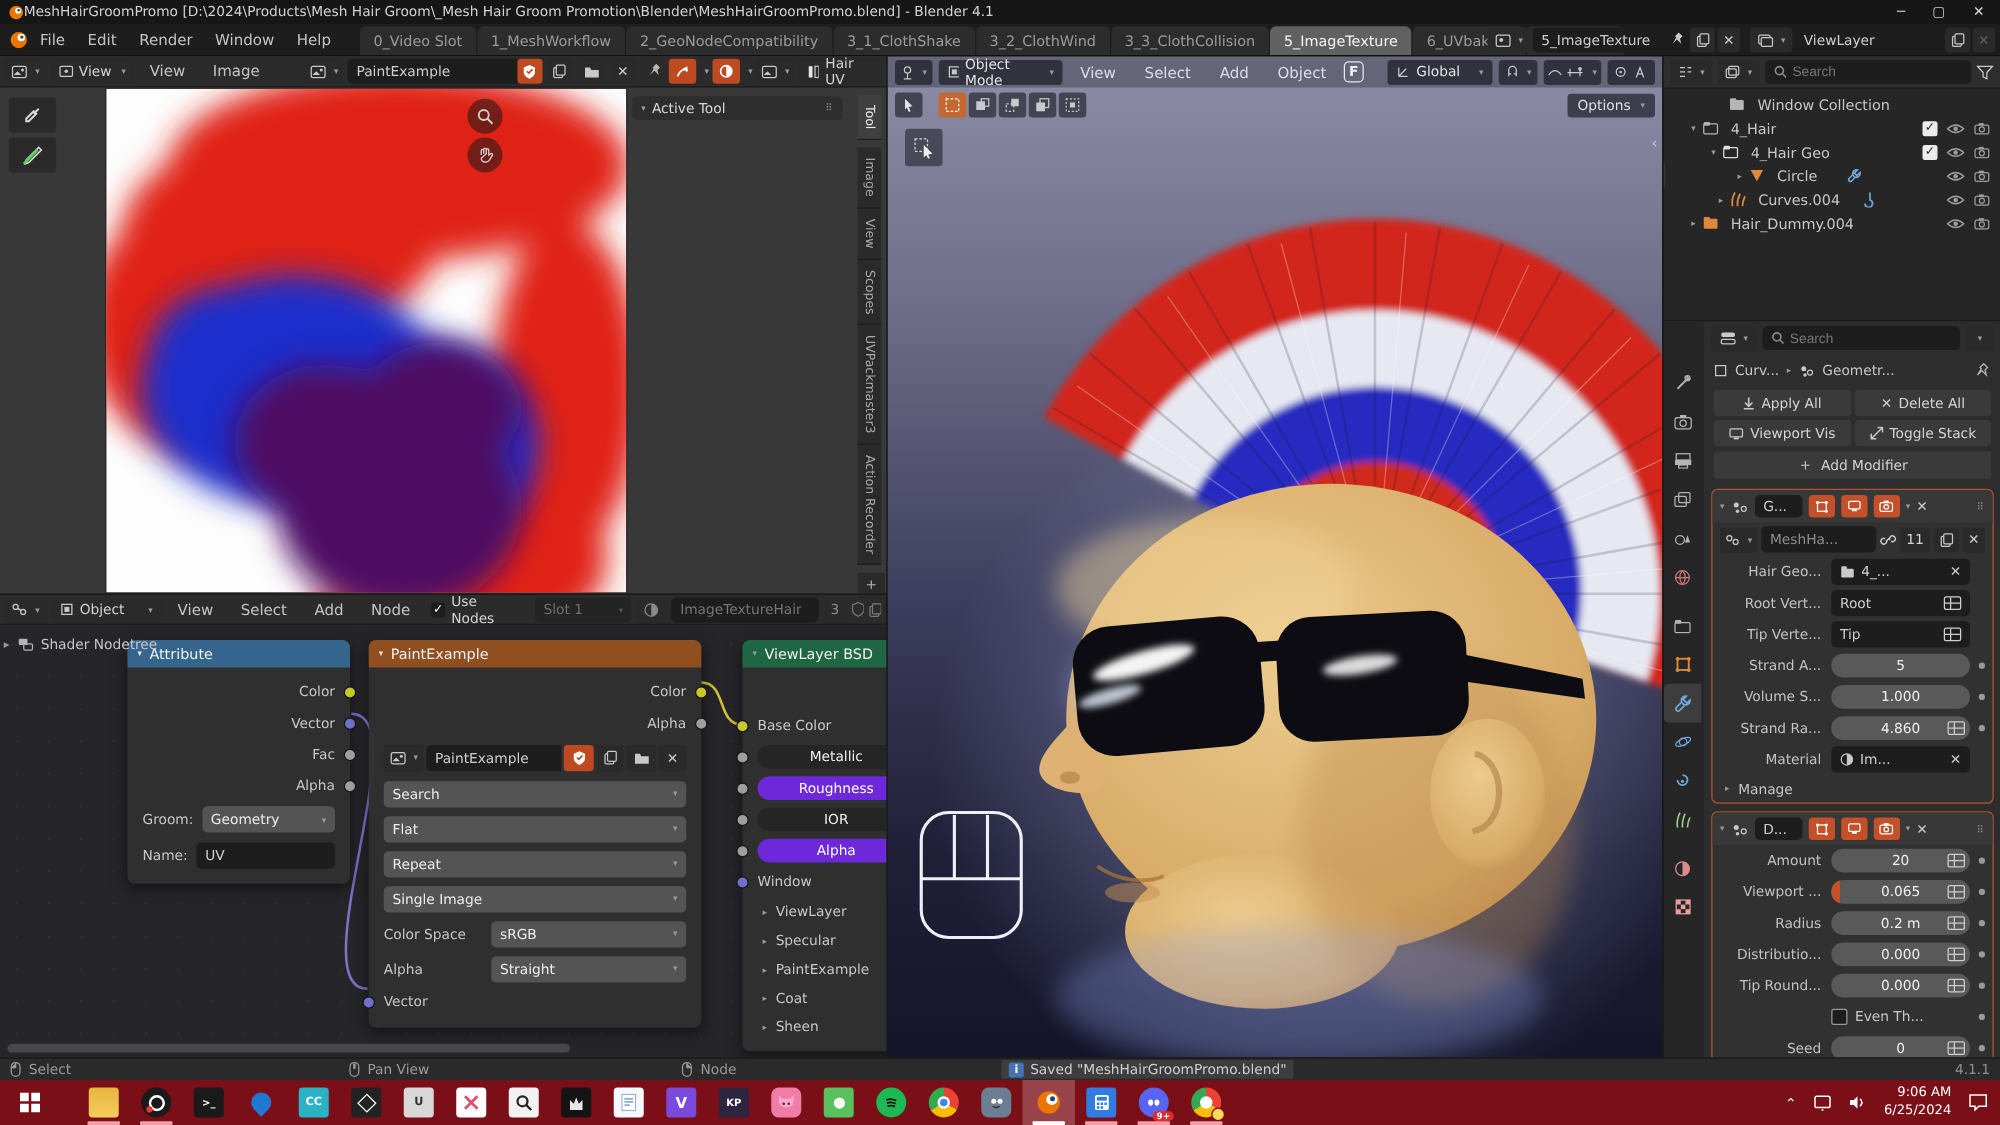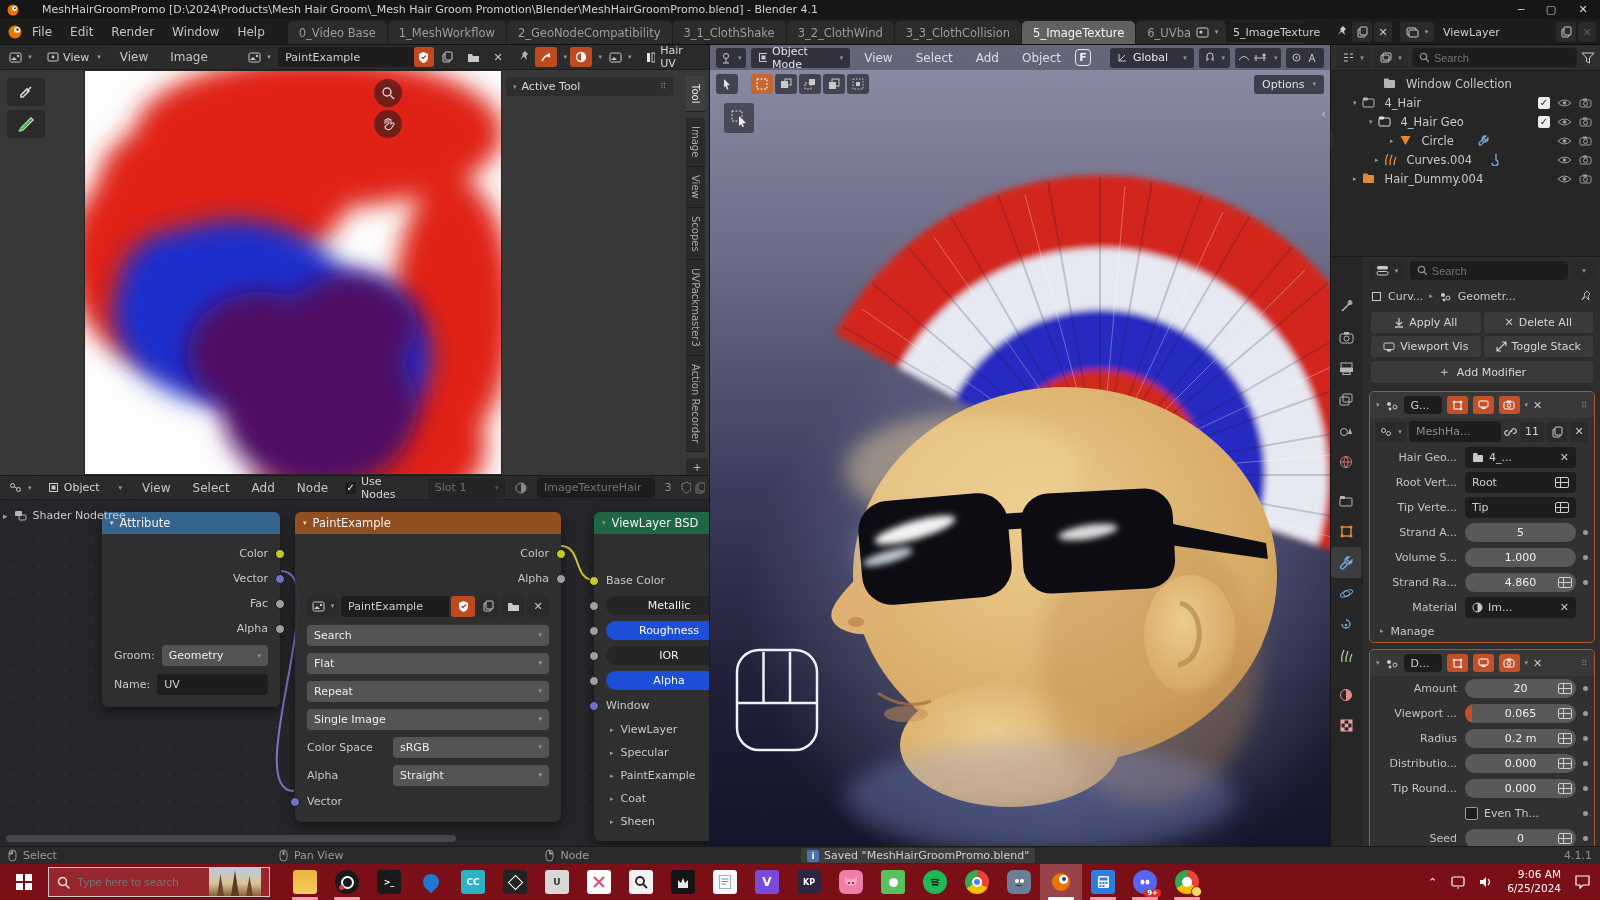--- a/index.html
+++ b/index.html
@@ -8,21 +8,21 @@
     -webkit-font-smoothing:antialiased}
   .r{position:absolute}
   .f{display:flex;align-items:center}
   .tx{white-space:nowrap;overflow:hidden;text-overflow:ellipsis}
   .chev{font-size:7px;color:#9a9a9a;margin-left:4px}
   .menu{padding:0 9px;color:#c5c5c5;font-size:12px;cursor:default}
   .btn{background:#2a2a2a;border-radius:3px;display:flex;align-items:center;justify-content:center;color:#d5d5d5}
   .dd{background:#545454;border-radius:4px;display:flex;align-items:center;color:#ededed;padding:0 7px;height:21px}
   .fld{background:#1d1d1d;border-radius:4px;display:flex;align-items:center;color:#cfcfcf;padding:0 7px;height:21px}
   .pill{background:#595959;border-radius:10px;height:19px;display:flex;align-items:center;justify-content:center;color:#f0f0f0}
-  .pill.orange{background:#1d4ed8;color:#fff}
+  .pill.orange{background:#6d28d9;color:#fff}
   .sock{width:10px;height:10px;border-radius:50%;border:1px solid #161616;position:absolute}
   .s-yel{background:#c7c729}.s-pur{background:#7070c8}.s-gry{background:#9e9e9e}
   .node{position:absolute;background:rgba(48,48,48,.96);border-radius:6px;box-shadow:0 4px 12px rgba(0,0,0,.5);z-index:2}
   .nhead{height:22px;border-radius:6px 6px 0 0;display:flex;align-items:center;padding:0 8px;color:#f0f0f0;font-size:11.5px;gap:6px}
   .nrow{height:25px;display:flex;align-items:center;position:relative;padding:0 12px}
   .vtab{writing-mode:vertical-rl;background:#2a2a2a;color:#ababab;font-size:10px;
     border-radius:0 0 0 0;padding:8px 4px;text-align:center;border-bottom:1px solid #1c1c1c}
   .vtab.active{background:#404040;color:#e8e8e8}
   .tick{width:12px;height:12px;background:#ececec;border-radius:2px;color:#222;font-size:10px;
     display:flex;align-items:center;justify-content:center;font-weight:bold}
@@ -44,21 +44,21 @@
 </style>
 </head>
 <body>
 
 <div class="r f" style="left:0;top:0;width:1600px;height:19px;background:#161616;padding-left:6px">
   <svg width="13" height="13">
       <circle cx="7" cy="7" r="5.5" fill="#ea7600"></circle>
       <circle cx="8.5" cy="5.5" r="2.4" fill="#fff"></circle>
       <circle cx="8.9" cy="5.2" r="1" fill="#1c486d"></circle>
     </svg>
-  <span class="tx" style="margin-left:23px;font-size:11px;color:#d2d2d2;max-width:1300px">MeshHairGroomPromo [D:\2024\Products\Mesh Hair Groom\_Mesh Hair Groom Promotion\Blender\MeshHairGroomPromo.blend] - Blender 4.1</span>
+  <span class="tx" style="margin-left:0;font-size:11px;color:#d2d2d2;max-width:1300px">MeshHairGroomPromo [D:\2024\Products\Mesh Hair Groom\_Mesh Hair Groom Promotion\Blender\MeshHairGroomPromo.blend] - Blender 4.1</span>
   <div class="f" style="margin-left:auto;height:100%">
     <div class="f" style="width:30px;height:100%;justify-content:center;color:#ccc">─</div>
     <div class="f" style="width:30px;height:100%;justify-content:center;color:#ccc">▢</div>
     <div class="f" style="width:34px;height:100%;justify-content:center;color:#ddd">✕</div>
   </div>
 </div>
 
 <div class="r" style="left:0;top:19px;width:1600px;height:26px;background:#1d1d1d;border-bottom:1px solid #101010">
   <div class="f" style="height:100%;padding-left:6px">
     <svg width="17" height="15">
@@ -67,21 +67,21 @@
         <circle cx="11.5" cy="5.6" r="1.3" fill="#1c486d"></circle>
       </svg>
     <span class="menu">File</span>
     <span class="menu">Edit</span>
     <span class="menu">Render</span>
     <span class="menu">Window</span>
     <span class="menu">Help</span>
 
     <div class="f" style="margin-left:14px;height:100%;align-items:flex-end">
       <div class="f" style="height:23px;padding:0 11px;background:#2c2c2c;border-radius:5px 5px 0 0;margin-right:1px;color:#9c9c9c;font-size:11.5px">
-          <span>0_Video Base</span>
+          <span>0_Video Slot</span>
         </div>
       <div class="f" style="height:23px;padding:0 11px;background:#2c2c2c;border-radius:5px 5px 0 0;margin-right:1px;color:#9c9c9c;font-size:11.5px">
           <span>1_MeshWorkflow</span>
         </div>
       <div class="f" style="height:23px;padding:0 11px;background:#2c2c2c;border-radius:5px 5px 0 0;margin-right:1px;color:#9c9c9c;font-size:11.5px">
           <span>2_GeoNodeCompatibility</span>
         </div>
       <div class="f" style="height:23px;padding:0 11px;background:#2c2c2c;border-radius:5px 5px 0 0;margin-right:1px;color:#9c9c9c;font-size:11.5px">
           <span>3_1_ClothShake</span>
         </div>
@@ -1326,32 +1326,20 @@
 
 <div class="f" style="position:absolute;left:0;top:864px;width:1600px;height:36px;background:#7a0f17">
   <div class="appwrap" style="width:48px">
     <svg width="16" height="16">
         <rect x="0" y="0" width="7" height="7" fill="#fff"></rect>
         <rect x="9" y="0" width="7" height="7" fill="#fff"></rect>
         <rect x="0" y="9" width="7" height="7" fill="#fff"></rect>
         <rect x="9" y="9" width="7" height="7" fill="#fff"></rect>
       </svg>
   </div>
-  <div class="f" style="width:222px;height:30px;background:#96262b;border:1px solid #c9c9c9;padding:0 8px;gap:7px">
-    <svg width="13" height="13">
-        <circle cx="5.5" cy="5.5" r="4" fill="none" stroke="#e8e8e8" stroke-width="1.4"></circle>
-        <line x1="8.5" y1="8.5" x2="12.5" y2="12.5" stroke="#e8e8e8" stroke-width="1.4"></line>
-      </svg>
-    <input style="background: none; border: none; color: rgb(240, 240, 240); width: 120px; font-size: 11.5px;" placeholder="Type here to search">
-    <div style="margin-left:auto;width:52px;height:28px;background:linear-gradient(180deg,#bccade 0%,#d8c49a 55%,#8a5f38 100%);position:relative;overflow:hidden">
-      <span style="position:absolute;left:8px;bottom:0;width:7px;height:22px;background:#6e4526;clip-path:polygon(50% 0,100% 100%,0 100%)"></span>
-      <span style="position:absolute;left:22px;bottom:0;width:8px;height:26px;background:#5e3a20;clip-path:polygon(50% 0,100% 100%,0 100%)"></span>
-      <span style="position:absolute;left:37px;bottom:0;width:7px;height:20px;background:#6e4526;clip-path:polygon(50% 0,100% 100%,0 100%)"></span>
-    </div>
-  </div>
   <div class="f" style="margin-left:14px;gap:0">
     <div class="appwrap">
         <div class="app" style="background:linear-gradient(180deg,#e8b33c,#f6cd5e)"></div>
         <span class="underln"></span>
       </div>
     <div class="appwrap">
         <div class="app" style="background:#1a1a1a;border-radius:50%">
           <span style="width:13px;height:13px;border:2px solid #fff;border-radius:50%;display:block"></span>
           <span style="position:absolute;left:4px;bottom:4px;width:5px;height:5px;background:#e33;border-radius:50%"></span>
         </div>

